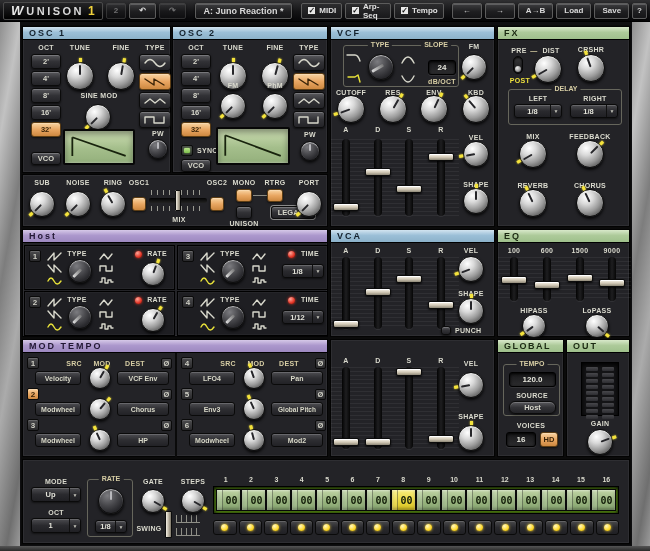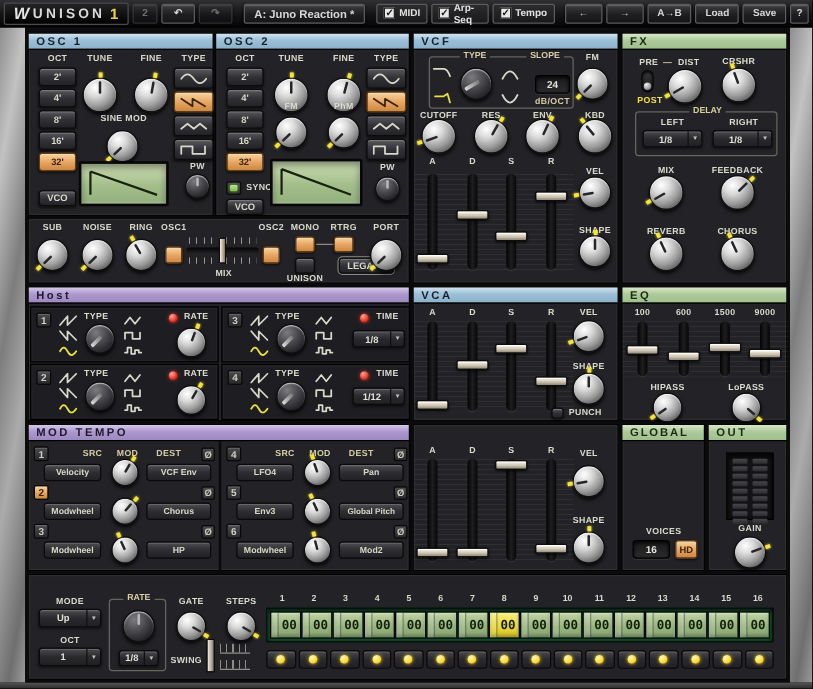--- a/index.html
+++ b/index.html
@@ -88,21 +88,21 @@
   .hline{position:absolute;height:1px;background:#8a8a82;}
   
   .meter{position:absolute;display:grid;grid-template-columns:1fr 1fr;gap:2px 4px;padding:4px;background:#141416;border:1px solid #000;box-shadow:inset 0 2px 5px #000;}
   .meter i{height:4px;background:linear-gradient(#47474b,#2d2d31);border-radius:1px;}
   
   .tgl{position:absolute;width:10px;height:18px;border-radius:5px;background:linear-gradient(#3a3a3c,#161618);border:1px solid #060606;box-shadow:inset 0 1px 2px #000;}
   .tgl i{position:absolute;left:1px;bottom:1px;width:6px;height:6px;border-radius:50%;background:radial-gradient(circle at 35% 30%,#f2f2f2,#9a9a9a 60%,#4e4e4e);}
   
   .snums{position:absolute;display:flex;}
   .snums span{flex:1;text-align:center;font-size:7px;font-weight:bold;color:#dadace;}
-  .sstrip{position:absolute;display:flex;gap:0;padding:2px;background:#14532d;border:1px solid #000;box-shadow:inset 0 1px 4px #000;}
+  .sstrip{position:absolute;display:flex;gap:0;padding:2px;background:#4d7c0f;border:1px solid #000;box-shadow:inset 0 1px 4px #000;}
   .scell{flex:1;min-width:0;display:flex;background:linear-gradient(#c0d5a5,#96b27d 60%,#8aa873);border:1px solid #090909;box-shadow:inset 0 1px 2px rgba(255,255,255,.4),inset 0 -2px 3px rgba(0,0,0,.28);}
   .scell .sp{width:6px;border-right:1px solid rgba(0,0,0,.35);background:rgba(255,255,255,.14);}
   .scell .sv{flex:1;display:flex;align-items:center;justify-content:center;font-family:"DejaVu Sans Mono",monospace;font-size:10px;font-weight:bold;color:#141f0a;}
   .scell.cur{background:linear-gradient(#f8ee7e,#e8d53a 60%,#d6c226);}
   .sbtns{position:absolute;display:flex;gap:2px;}
   .stb{flex:1;height:15px;border-radius:3px;background:linear-gradient(#4a4a4c,#2a2a2e 50%,#202024);border:1px solid #0a0a0a;display:flex;align-items:center;justify-content:center;box-shadow:inset 0 1px 0 rgba(255,255,255,.15);}
   .stb i{width:7px;height:7px;border-radius:50%;background:radial-gradient(circle at 35% 30%,#fff8c2,#ffd92e 58%,#b08e00);box-shadow:0 0 3px rgba(255,220,60,.9);}
 </style>
 </head>
 <body>
@@ -824,20 +824,26 @@
     <div class="knob k26" style="left:127px;top:85px;--a:0deg">
         <span class="rot">
           <i class="tk"></i>
           <i class="pt"></i>
         </span>
       </div>
   </div>
 
   <div class="sec" style="left:497px;top:339px;width:67px;height:118px">
     <div class="sec-h green" style="letter-spacing:1.5px">GLOBAL</div>
+    <div class="gbox" style="left:5px;top:24px;width:57px;height:52px">
+      <span class="gtitle" style="left:28px">TEMPO</span>
+      <div class="vbox" style="left:5px;top:7px;width:47px;height:15px">120.0</div>
+      <span class="lb" style="left:28px;top:27px">SOURCE</span>
+      <div class="sbtn" style="left:5px;top:36px;width:47px;height:13px;border-radius:6px">Host</div>
+    </div>
     <span class="lb" style="left:33px;top:82px">VOICES</span>
     <div class="vbox" style="left:8px;top:92px;width:30px;height:15px">16</div>
     <div class="sbtn on" style="left:42px;top:92px;width:18px;height:15px">HD</div>
   </div>
 
   <div class="sec" style="left:566px;top:339px;width:64px;height:118px">
     <div class="sec-h green">OUT</div>
     <div class="meter" style="left:14px;top:22px;width:38px;height:54px">
       <i></i>
         <i></i>

